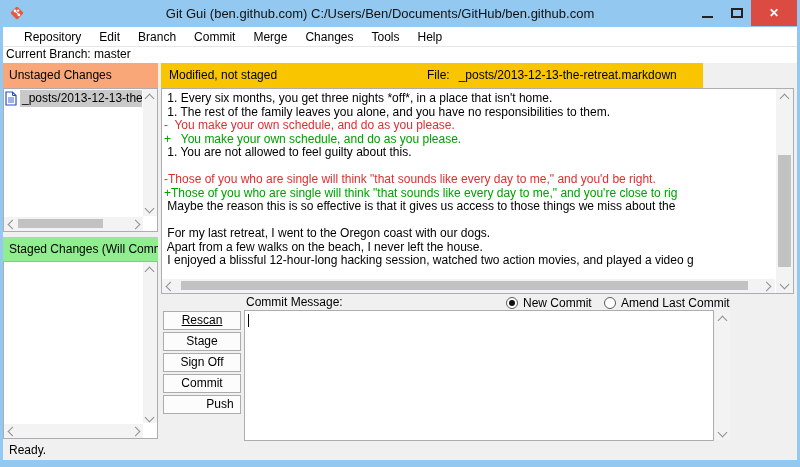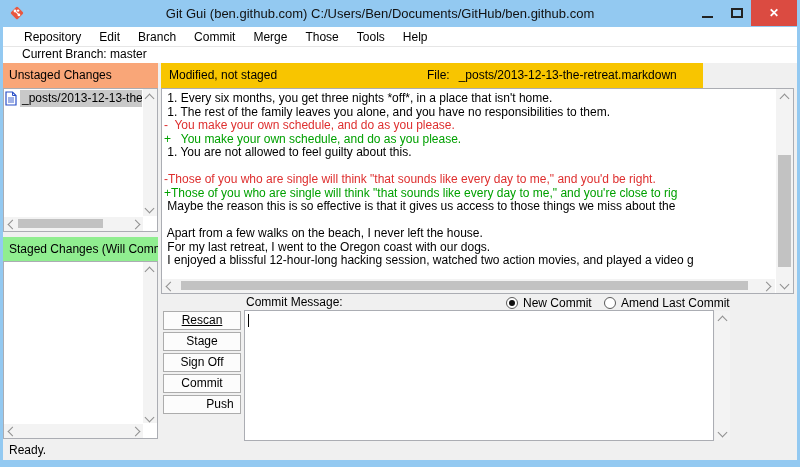--- a/index.html
+++ b/index.html
@@ -14,21 +14,21 @@
   .cap-btn { top:0; height:26px; }
   .btn-min { left:693px; width:29px; }
   .btn-max { left:722px; width:29px; }
   .btn-close { left:751px; width:46px; background:#DB4B41; color:#fff; text-align:center; line-height:26px; font-size:12px; font-weight:bold; }
   .glyph-min { left:9px; top:16px; width:11px; height:2px; background:#222; }
   .glyph-max { left:9px; top:8px; width:12px; height:10px; border:2px solid #222; background:transparent; }
 
   
   .menubar { left:3px; top:27px; width:794px; height:20px; background:#fff; display:flex; align-items:center; padding-left:12px; border-bottom:1px solid #E6E6E6; }
   .menu-item { padding:0 9px; height:20px; line-height:20px; cursor:default; }
-  .branchbar { left:3px; top:47px; width:794px; height:16px; background:#fff; padding-left:19px; line-height:15px; white-space:pre; }
+  .branchbar { left:3px; top:47px; width:794px; height:16px; background:#fff; padding-left:3px; line-height:15px; white-space:pre; }
 
   
   .main-bg { left:3px; top:63px; width:794px; height:378px; background:#F0F0F0; }
 
   
   .panel-header { height:25px; line-height:25px; padding-left:6px; white-space:nowrap; overflow:hidden; }
   .uns-header { left:3px; top:63px; width:155px; background:#F9A678; }
   .stg-header { left:3px; top:237px; width:155px; height:24px; line-height:24px; background:#90EE90; }
   .dif-header { left:161px; top:63px; width:542px; background:#F8C500; }
   .dif-status { left:8px; top:0; height:25px; line-height:25px; }
@@ -100,21 +100,21 @@
       <span>✕</span>
     </div>
   </div>
 
   <div class="abs menubar">
     <span class="menu-item">Repository</span>
     <span class="menu-item">Edit</span>
     <span class="menu-item">Branch</span>
     <span class="menu-item">Commit</span>
     <span class="menu-item">Merge</span>
-    <span class="menu-item">Those</span>
+    <span class="menu-item">Changes</span>
     <span class="menu-item">Tools</span>
     <span class="menu-item">Help</span>
   </div>
 
   <div class="abs branchbar"><span>Current Branch:</span> <span>master</span></div>
 
   <div class="abs main-bg"></div>
 
   <div class="abs panel-header uns-header">Unstaged Changes</div>
   <div class="abs listbox uns-box"></div>
@@ -157,22 +157,22 @@
     <div class="dl"> 1. Every six months, you get three nights *off*, in a place that isn't home.</div>
     <div class="dl"> 1. The rest of the family leaves you alone, and you have no responsibilities to them.</div>
     <div class="dl del">-  You make your own schedule, and do as you please.</div>
     <div class="dl add">+   You make your own schedule, and do as you please.</div>
     <div class="dl"> 1. You are not allowed to feel guilty about this.</div>
     <div class="dl"></div>
     <div class="dl del">-Those of you who are single will think "that sounds like every day to me," and you'd be right.</div>
     <div class="dl add">+Those of you who are single will think "that sounds like every day to me," and you're close to rig</div>
     <div class="dl"> Maybe the reason this is so effective is that it gives us access to those things we miss about the</div>
     <div class="dl"></div>
+    <div class="dl"> For my last retreat, I went to the Oregon coast with our dogs.</div>
     <div class="dl"> Apart from a few walks on the beach, I never left the house.</div>
-    <div class="dl"> For my last retreat, I went to the Oregon coast with our dogs.</div>
     <div class="dl"> I enjoyed a blissful 12-hour-long hacking session, watched two action movies, and played a video g</div>
   </div>
 
   <div class="abs track" style="left:776px;top:89px;width:17px;height:204px;"></div>
   <div class="abs chev cu" style="left:781px;top:95px;"></div>
   <div class="abs thumb" style="left:778px;top:155px;width:13px;height:112px;"></div>
   <div class="abs chev cd" style="left:781px;top:281px;"></div>
   <div class="abs track" style="left:162px;top:279px;width:613px;height:14px;"></div>
   <div class="abs thumb" style="left:181px;top:281px;width:567px;height:9px;"></div>
   <div class="abs chev cl" style="left:167px;top:283px;"></div>

